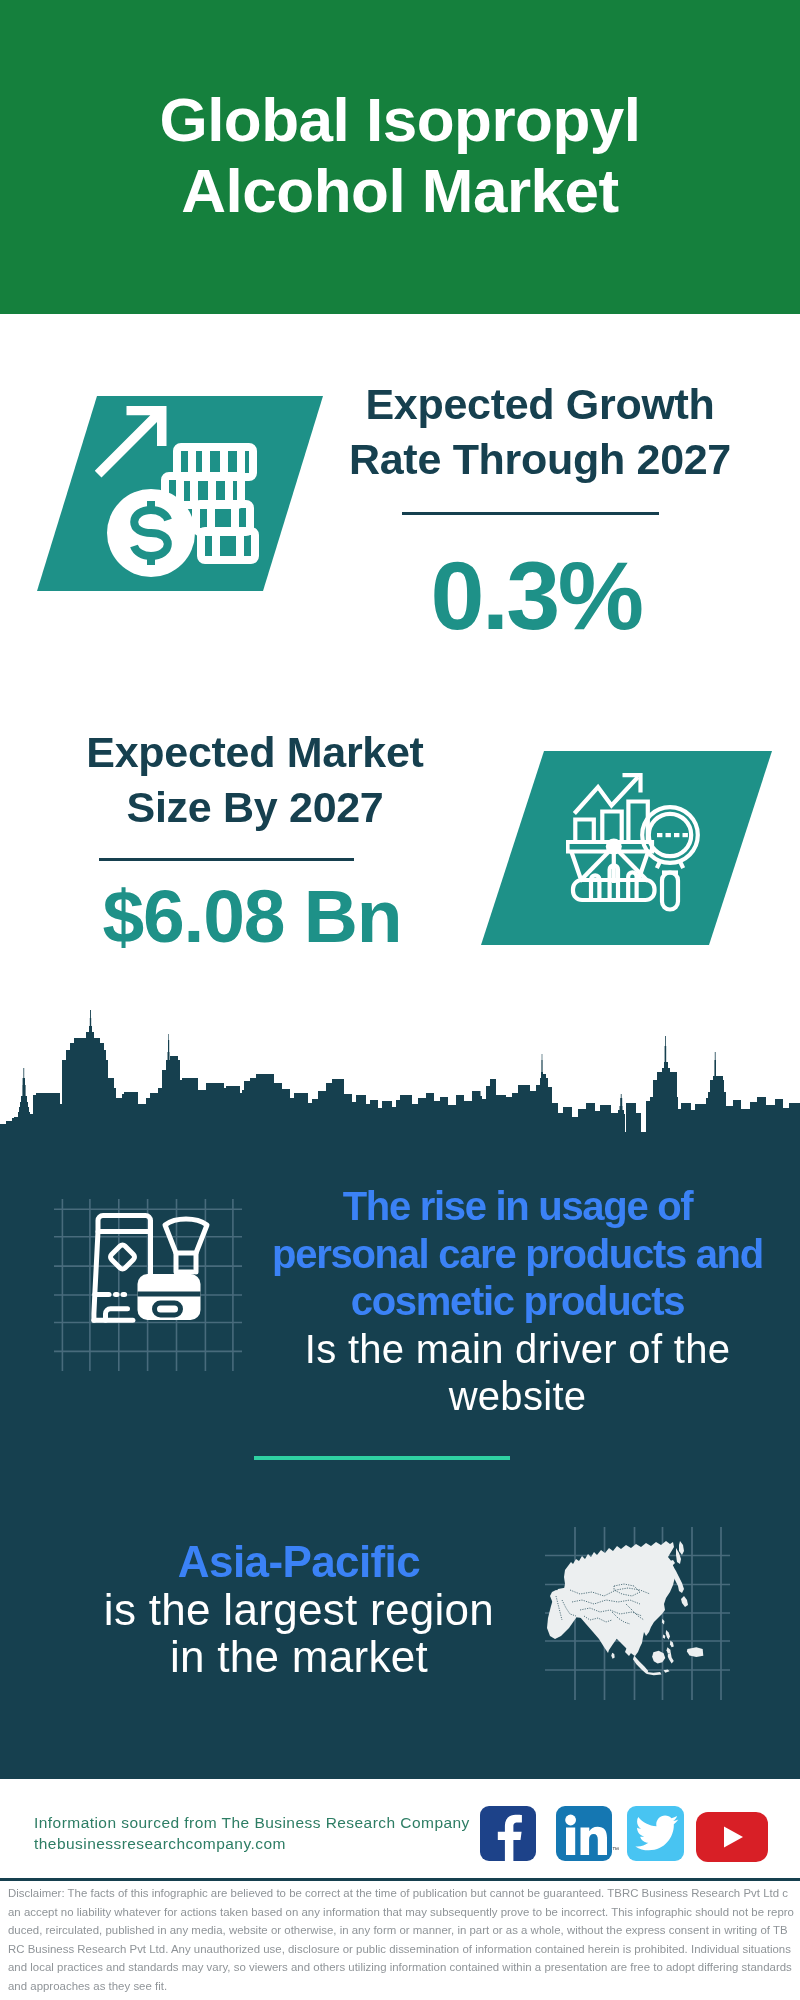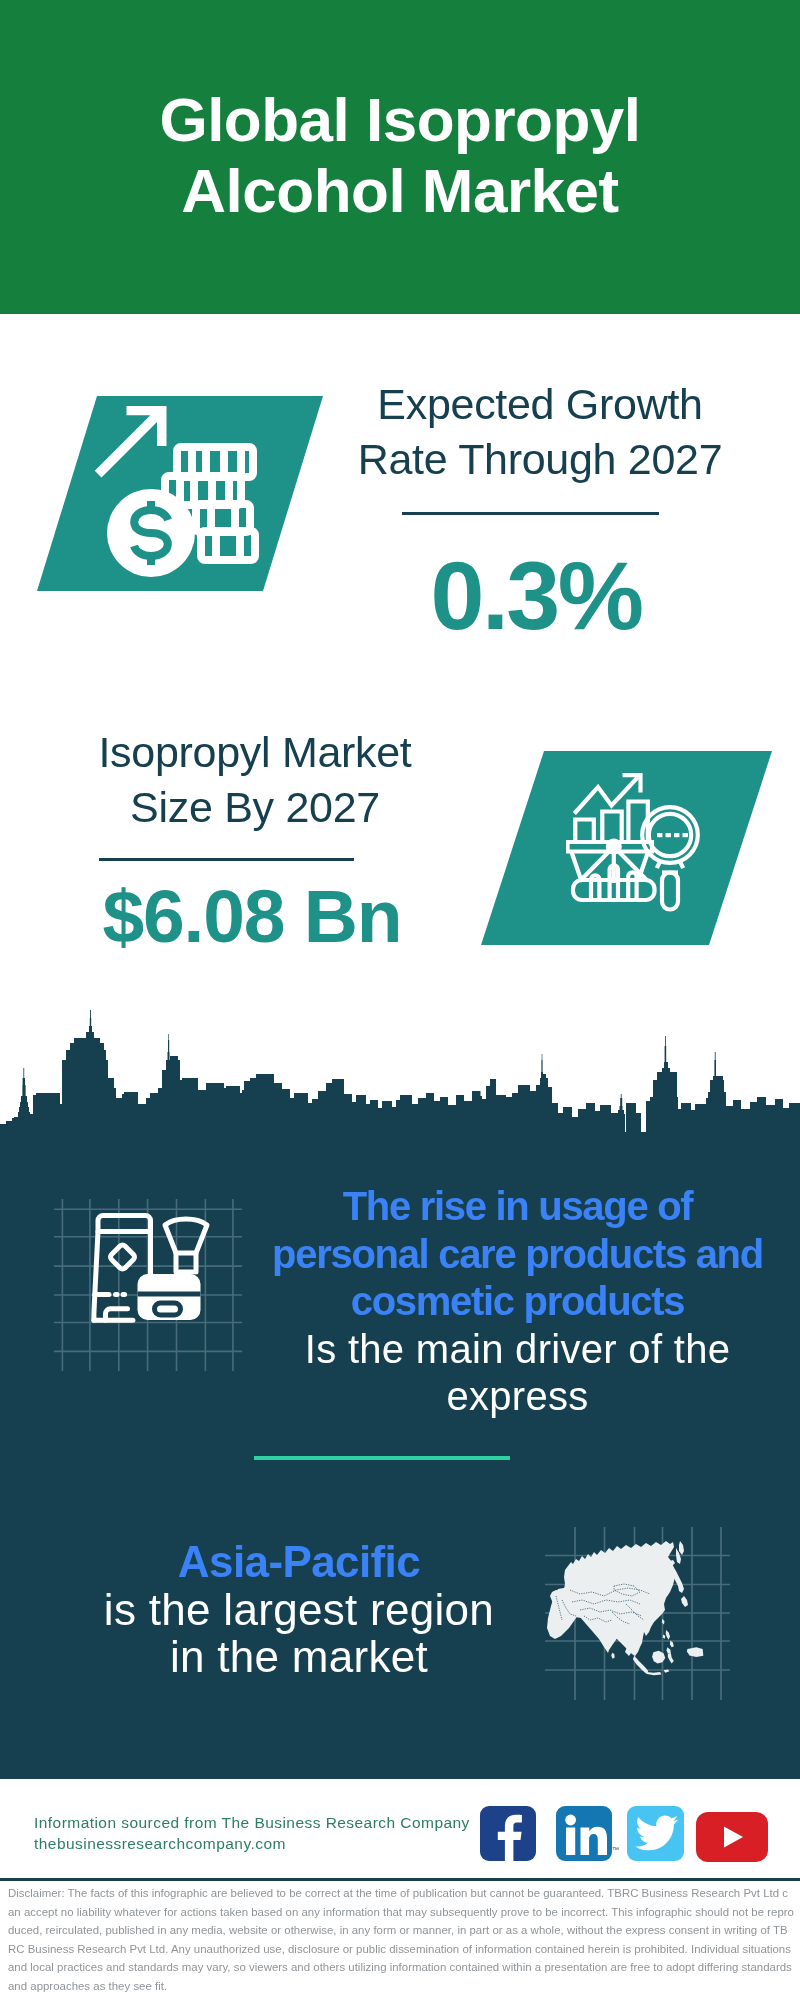--- a/index.html
+++ b/index.html
@@ -8,21 +8,21 @@
 
   
   .header{position:absolute;left:0;top:0;width:800px;height:314px;background:#15803d;}
   .header-title{position:absolute;left:0;top:84px;width:800px;text-align:center;color:#ffffff;
                 font-size:62px;font-weight:bold;line-height:71px;letter-spacing:-0.5px;}
 
   
   .para{position:absolute;background:#1e9188;}
 
   
-  .stat-label{position:absolute;color:#16404f;font-size:43px;font-weight:normal;line-height:55px;text-align:center;letter-spacing:-0.3px;}
+  .stat-label{position:absolute;color:#16404f;font-size:43px;font-weight:bold;line-height:55px;text-align:center;letter-spacing:-0.3px;}
   .stat-rule{position:absolute;height:3px;background:#16404f;}
   .stat-value{position:absolute;color:#1e9188;font-size:97px;font-weight:bold;text-align:center;line-height:100px;letter-spacing:-2.5px;}
 
   
   .darkbody{position:absolute;left:0;width:800px;background:#16404f;}
 
   
   .drv-text{position:absolute;text-align:center;font-size:40px;line-height:47.5px;color:#ffffff;font-weight:normal;white-space:nowrap;letter-spacing:-1.3px;}
   .drv-text .hl{font-weight:bold;color:#3b82f6;}
   .drv-text > div:not(.hl){letter-spacing:0.3px;}
@@ -91,21 +91,21 @@
   </div>
 
   <div class="stat-label" style="left:340px;top:377px;width:400px;">
     <div>Expected Growth</div>
     <div>Rate Through 2027</div>
   </div>
   <div class="stat-rule" style="left:402px;top:512px;width:257px;"></div>
   <div class="stat-value" style="left:336px;top:546px;width:400px;">0.3%</div>
 
   <div class="stat-label" style="left:55px;top:725px;width:400px;">
-    <div>Isopropyl Market</div>
+    <div>Expected Market</div>
     <div>Size By 2027</div>
   </div>
   <div class="stat-rule" style="left:99px;top:858px;width:255px;"></div>
   <div class="stat-value" style="left:52px;top:876px;width:400px;font-size:75px;line-height:80px;letter-spacing:-1.2px;">$6.08 Bn</div>
 
   <div class="para" id="para2" style="left:481px;top:751px;width:291px;height:194px;clip-path:polygon(63px 0, 291px 0, 228px 194px, 0 194px);"></div>
   <div class="icon-abs" style="position:absolute;left:566px;top:770px;width:135px;height:146px;">
     <svg viewBox="0 0 135 146" width="135" height="146">
       <g fill="none" stroke="#ffffff" stroke-width="4.2" stroke-linejoin="miter" stroke-linecap="butt">
 
@@ -226,21 +226,21 @@
         <rect x="104.5" y="118" width="26" height="12" rx="6"></rect>
       </g>
     </svg>
   </div>
 
   <div class="drv-text" style="left:265px;top:1183px;width:505px;">
     <div class="hl">The rise in usage of</div>
     <div class="hl">personal care products and</div>
     <div class="hl">cosmetic products</div>
     <div>Is the main driver of the</div>
-    <div>express</div>
+    <div>website</div>
   </div>
 
   <div class="sep-rule" style="left:254px;top:1456px;width:256px;"></div>
 
   <div class="drv-text" style="left:64px;top:1538px;width:470px;font-size:44px;line-height:47.5px;letter-spacing:-0.6px;">
     <div class="hl">Asia-Pacific</div>
     <div>is the largest region</div>
     <div>in the market</div>
   </div>
 

